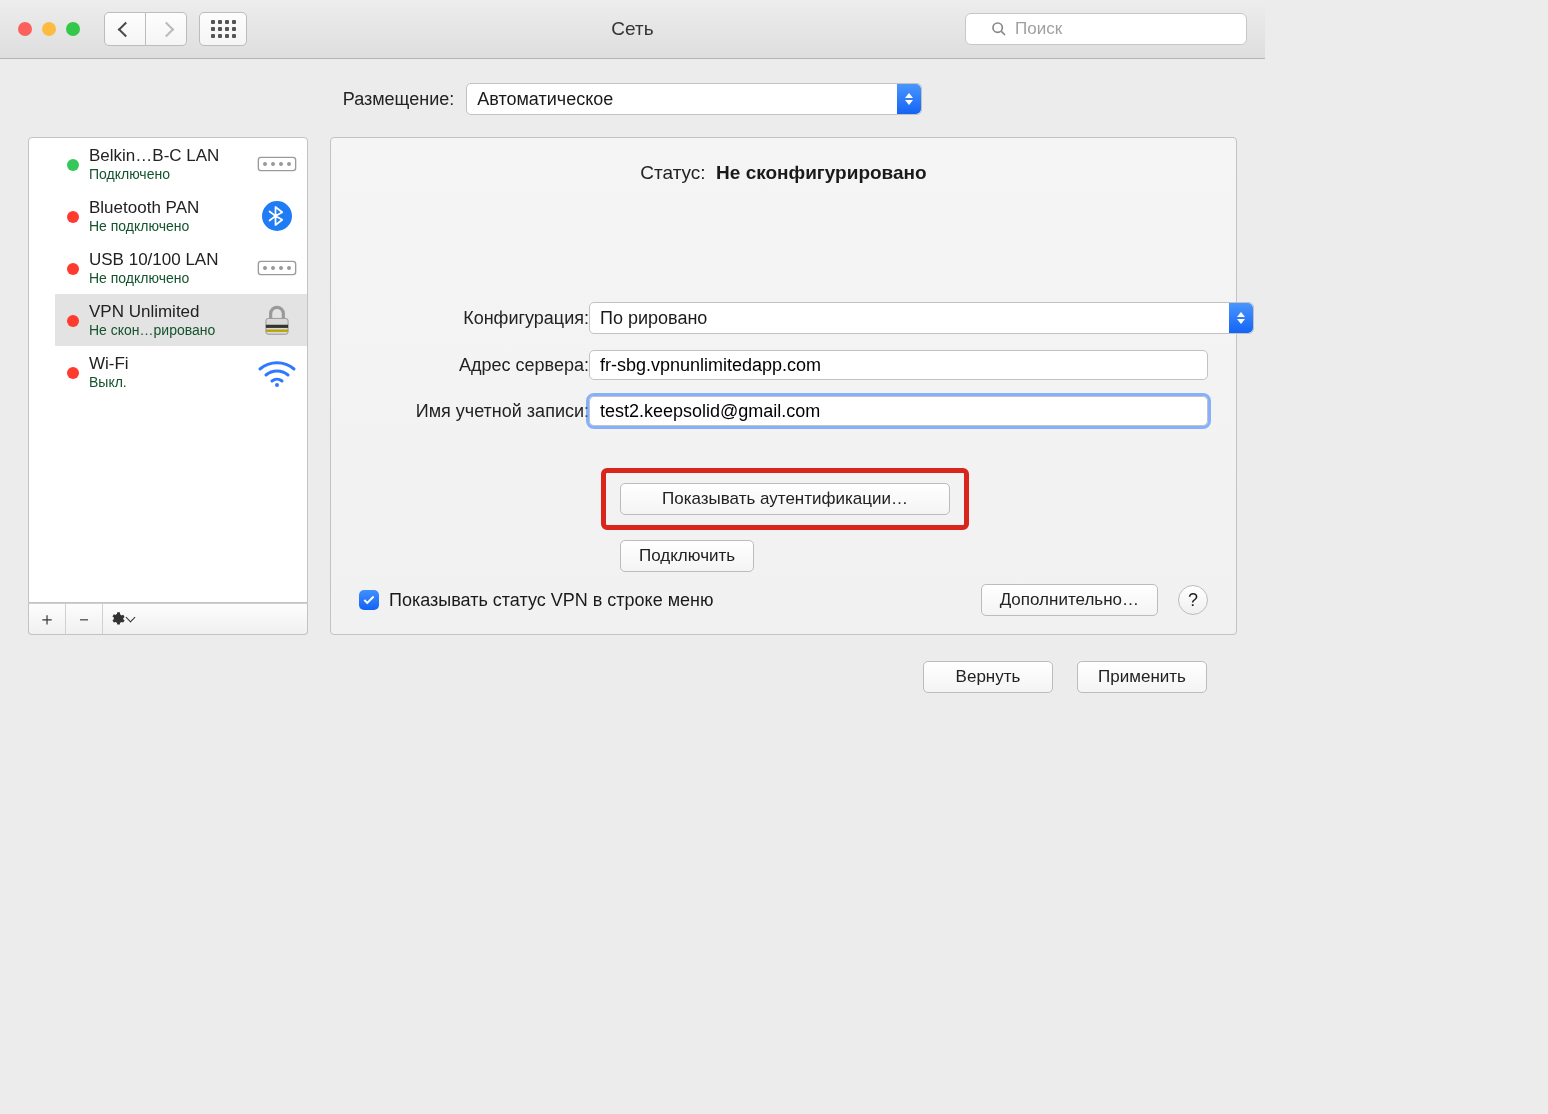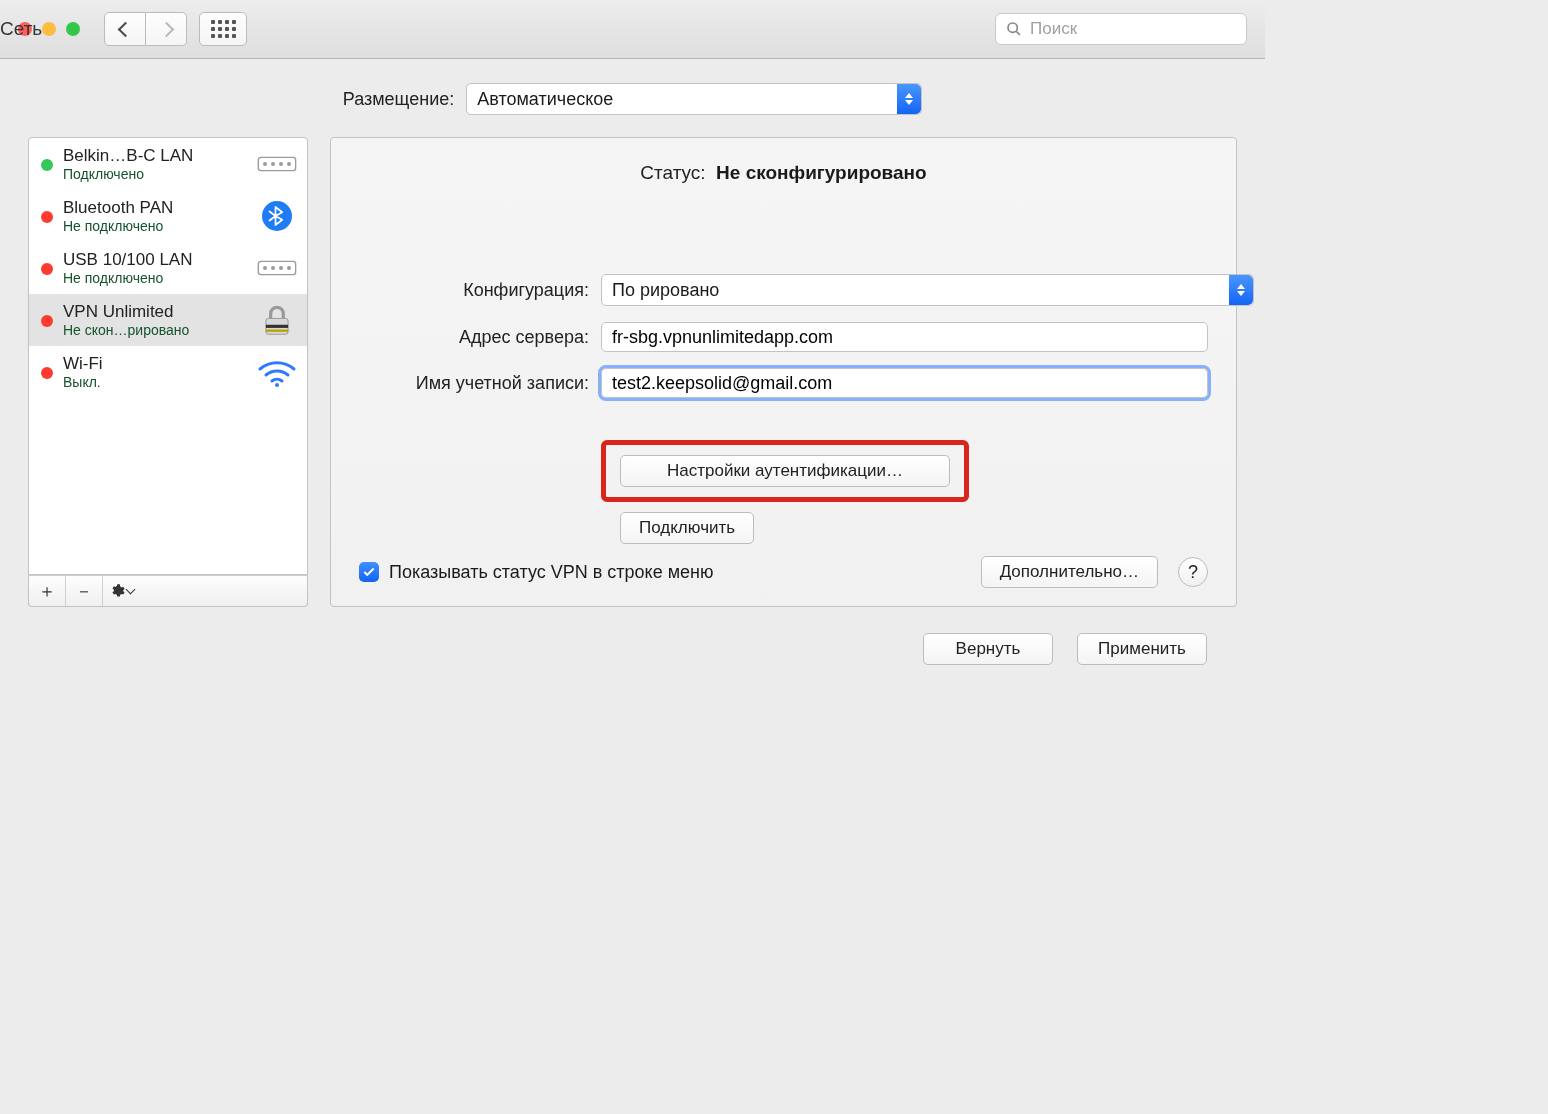--- a/index.html
+++ b/index.html
@@ -26,56 +26,56 @@
   .tl-min{background:var(--yellow);}
   .tl-max{background:var(--green);}
   .nav-group{display:flex;}
   .nav-btn{width:40px;height:32px;background:linear-gradient(#fdfdfd,#f5f5f5);border:1px solid #bcbcbc;display:flex;align-items:center;justify-content:center;color:#4a4a4a;}
   .nav-btn.l{border-radius:5px 0 0 5px;}
   .nav-btn.r{border-radius:0 5px 5px 0;border-left:none;}
   .nav-btn.disabled{color:#bababa;}
   .grid-btn{width:46px;height:32px;margin-left:12px;border:1px solid #bcbcbc;border-radius:5px;background:linear-gradient(#fdfdfd,#f5f5f5);display:flex;align-items:center;justify-content:center;}
   .dotgrid{display:grid;grid-template-columns:repeat(4,4px);grid-template-rows:repeat(3,4px);gap:3px;}
   .dotgrid span{width:4px;height:4px;background:#555;border-radius:1px;}
-  .title{position:absolute;left:0;right:0;text-align:left;font-size:19px;color:#343434;pointer-events:none;}
-  .search{margin-left:auto;width:230px;height:30px;border:1px solid #c8c8c8;border-radius:6px;background:#fff;display:flex;align-items:center;padding:0 10px;gap:8px;color:#a0a0a0;font-size:17px;}
+  .title{position:absolute;left:0;right:0;text-align:center;font-size:19px;color:#343434;pointer-events:none;}
+  .search{margin-left:auto;width:230px;height:30px;border:1px solid #c8c8c8;border-radius:6px;background:#fff;display:flex;align-items:center;padding:0 25px;gap:8px;color:#a0a0a0;font-size:17px;}
   .search svg{color:#888;flex-shrink:0;}
   
   .content{padding:18px 28px 0 28px;}
   .location-row{display:flex;align-items:center;justify-content:center;gap:12px;margin:6px 0 22px 0;}
   .location-row label{font-size:18px;color:#222;}
   .mac-select{position:relative;height:30px;border:1px solid #c2c2c2;border-radius:5px;background:#fff;display:flex;align-items:center;padding:0 34px 0 10px;font-size:18px;}
   .mac-select .endcap{position:absolute;right:0;top:0;bottom:0;width:24px;background:linear-gradient(#4a96ff,#1464f5);border-radius:0 5px 5px 0;display:flex;flex-direction:column;align-items:center;justify-content:center;gap:2px;}
   .endcap::before,.endcap::after{content:"";width:0;height:0;border-left:4px solid transparent;border-right:4px solid transparent;}
   .endcap::before{border-bottom:5px solid #fff;}
   .endcap::after{border-top:5px solid #fff;}
   .loc-select{width:410px;}
   .body-row{display:flex;gap:22px;align-items:stretch;}
   
   .sidebar-wrap{width:280px;display:flex;flex-direction:column;}
   .sidebar{flex:1;background:#fff;border:1px solid #c3c3c3;border-radius:4px 4px 0 0;overflow:hidden;height:616px;}
-  .sb-item{display:flex;align-items:center;padding:8px 10px 8px 12px;gap:10px;cursor:default;}
+  .sb-item{display:flex;align-items:center;padding:8px 10px 8px 12px;gap:10px;cursor:default;margin-left:26px;}
   .sb-item.selected{background:#e3e3e3;}
   .status-dot{width:12px;height:12px;border-radius:50%;flex-shrink:0;margin-top:2px;}
   .dot-green{background:#35c759;}
   .dot-red{background:#ff3b30;}
   .sb-text{flex:1;min-width:0;}
   .sb-title{font-size:17px;color:#222;white-space:nowrap;overflow:hidden;text-overflow:ellipsis;}
   .sb-sub{font-size:14px;color:#14532d;white-space:nowrap;overflow:hidden;text-overflow:ellipsis;}
   .sb-icon{width:40px;height:32px;display:flex;align-items:center;justify-content:center;flex-shrink:0;}
   .sidebar-footer{height:30px;border:1px solid #c3c3c3;border-top:1px solid #cfcfcf;border-radius:0 0 4px 4px;background:linear-gradient(#fdfdfd,#f0f0f0);display:flex;}
   .sf-btn{width:36px;display:flex;align-items:center;justify-content:center;border-right:1px solid #d0d0d0;font-size:18px;color:#353535;}
   .sf-btn:last-child{border-right:none;}
   .sf-gear{display:flex;align-items:center;gap:2px;}
   
   .main{flex:1;background:linear-gradient(#f5f5f5,#f1f1f1);border:1px solid #c3c3c3;border-radius:4px;padding:24px 28px 18px 28px;position:relative;display:flex;flex-direction:column;}
   .status-row{text-align:center;margin-bottom:90px;}
   .status-label{font-size:19px;color:#222;}
   .status-value{font-size:19px;font-weight:600;margin-left:6px;}
-  .form{display:grid;grid-template-columns:230px 1fr;gap:16px 12px;align-items:center;}
+  .form{display:grid;grid-template-columns:230px 1fr;gap:16px 0;align-items:center;margin-top:28px;}
   .form label{text-align:right;font-size:18px;color:#222;}
   .cfg-select{width:100%;}
   .text-input{height:30px;border:1px solid #c2c2c2;border-radius:5px;background:#fff;padding:0 10px;font-size:18px;width:100%;box-sizing:border-box;font-family:inherit;}
   .text-input.focused{outline:3px solid rgba(62,132,255,0.6);outline-offset:0;}
   .btn{height:32px;border:1px solid #bcbcbc;border-radius:5px;background:linear-gradient(#fff,#f4f4f4);padding:0 18px;font-size:17px;color:#222;display:inline-flex;align-items:center;justify-content:center;cursor:default;font-family:inherit;}
   .red-box{border:5px solid #d9261c;border-radius:6px;padding:10px 14px;display:inline-flex;margin-bottom:10px;}
   .btn-col{margin-top:42px;margin-left:242px;display:flex;flex-direction:column;align-items:flex-start;gap:0;}
   .main-footer{margin-top:auto;display:flex;align-items:center;gap:10px;padding-top:12px;}
   .checkbox{width:20px;height:20px;border-radius:5px;background:linear-gradient(#3f90ff,#1462f3);display:flex;align-items:center;justify-content:center;}
   .checkbox svg{color:#fff;}
@@ -253,21 +253,21 @@
 
           <label>Адрес сервера:</label>
           <input class="text-input" value="fr-sbg.vpnunlimitedapp.com" style="">
 
           <label>Имя учетной записи:</label>
           <input class="text-input focused" value="test2.keepsolid@gmail.com" style="">
         </div>
 
         <div class="btn-col">
           <div class="red-box">
-            <button class="btn" style="min-width:330px;">Настройки аутентификации…</button>
+            <button class="btn" style="min-width:330px;">Показывать аутентификации…</button>
           </div>
           <button class="btn" style="margin-left:19px;">Подключить</button>
         </div>
 
         <div class="main-footer">
           <div class="checkbox">
             <svg width="14" height="14" viewBox="0 0 24 24" fill="none" stroke="currentColor" stroke-width="3.5">
                 <polyline points="4 12 9 17 20 6"></polyline>
               </svg>
           </div>

